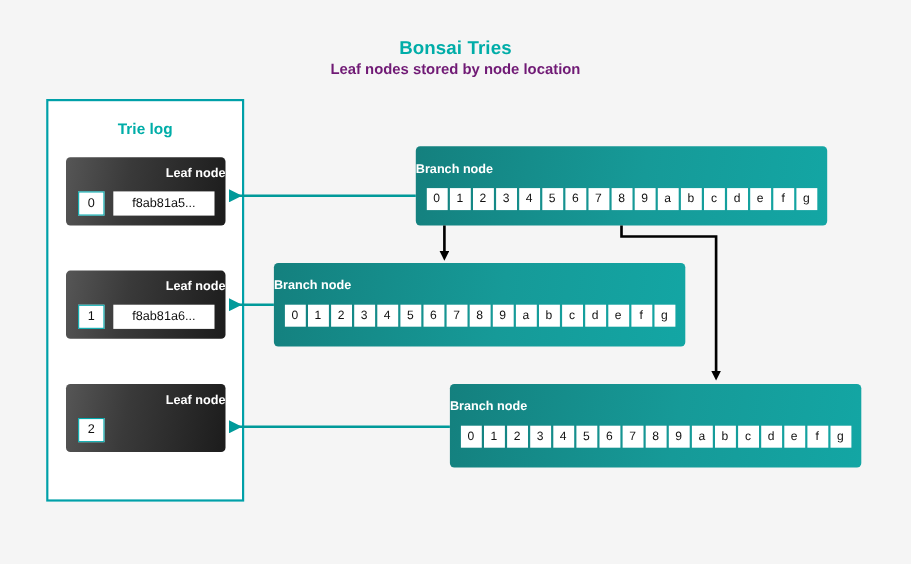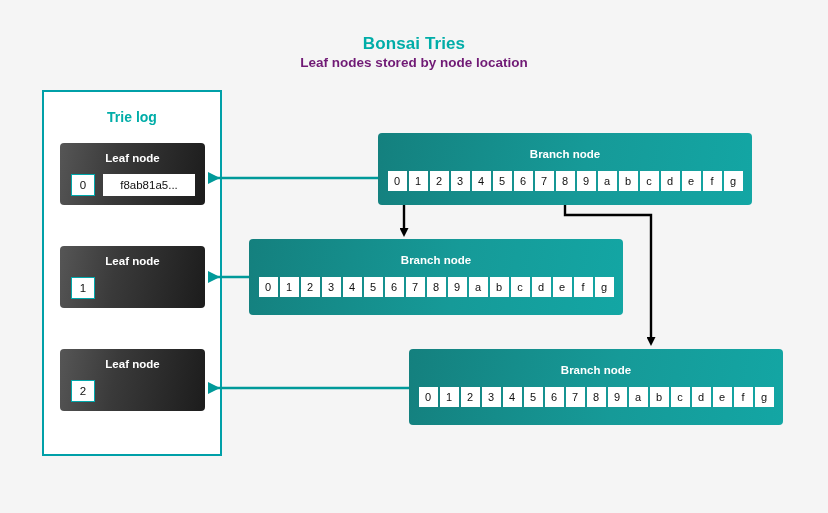--- a/index.html
+++ b/index.html
@@ -39,21 +39,21 @@
 
   
   .leaf {
     position: absolute; left: 60px;
     width: 145px; height: 62px;
     border-radius: 4px;
     background: linear-gradient(100deg, #565656 0%, #3a3a3a 38%, #1c1c1c 100%);
   }
   .leaf-title {
     position: absolute; left: 0; top: 9px; width: 100%;
-    text-align: center;
+    text-align: right;
     font-size: 11.5px; font-weight: bold; color: #ffffff;
   }
   .leaf-row {
     position: absolute; left: 11px; top: 31px;
     display: flex; align-items: center; gap: 8px;
   }
   .leaf-index {
     width: 24px; height: 22px;
     background: #ffffff;
     border: 1.6px solid #00a8ac;
@@ -68,21 +68,20 @@
   }
 
   
   .branch {
     position: absolute;
     border-radius: 4px;
     background: linear-gradient(100deg, #14807e 0%, #169a98 55%, #13a6a4 100%);
   }
   .branch-title {
     position: absolute; left: 0; top: 15px; width: 100%;
-    text-align: center;
     font-size: 11.5px; font-weight: bold; color: #ffffff;
   }
   .branch-cells {
     position: absolute; left: 0; top: 38px; width: 100%;
     display: flex; justify-content: center; gap: 2px;
   }
   .cell {
     width: 19px; height: 20px;
     background: #ffffff;
     display: flex; align-items: center; justify-content: center;
@@ -121,20 +120,21 @@
     <div class="leaf-row">
       <div class="leaf-index">0</div>
       <div class="leaf-hash">f8ab81a5...</div>
     </div>
   </div>
 
   <div class="leaf" style="top:246px;">
     <div class="leaf-title">Leaf node</div>
     <div class="leaf-row">
       <div class="leaf-index">1</div>
+      <div class="leaf-hash">f8ab81a6...</div>
     </div>
   </div>
 
   <div class="leaf" style="top:349px;">
     <div class="leaf-title">Leaf node</div>
     <div class="leaf-row">
       <div class="leaf-index">2</div>
     </div>
   </div>
 

